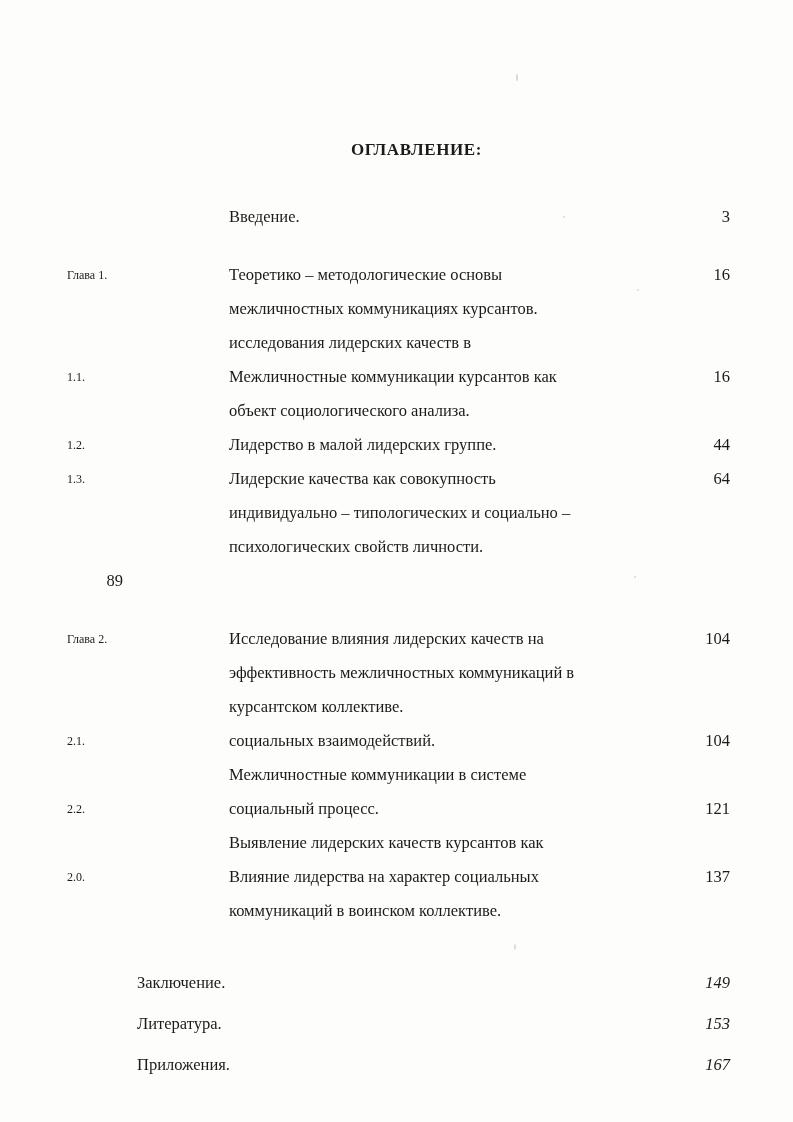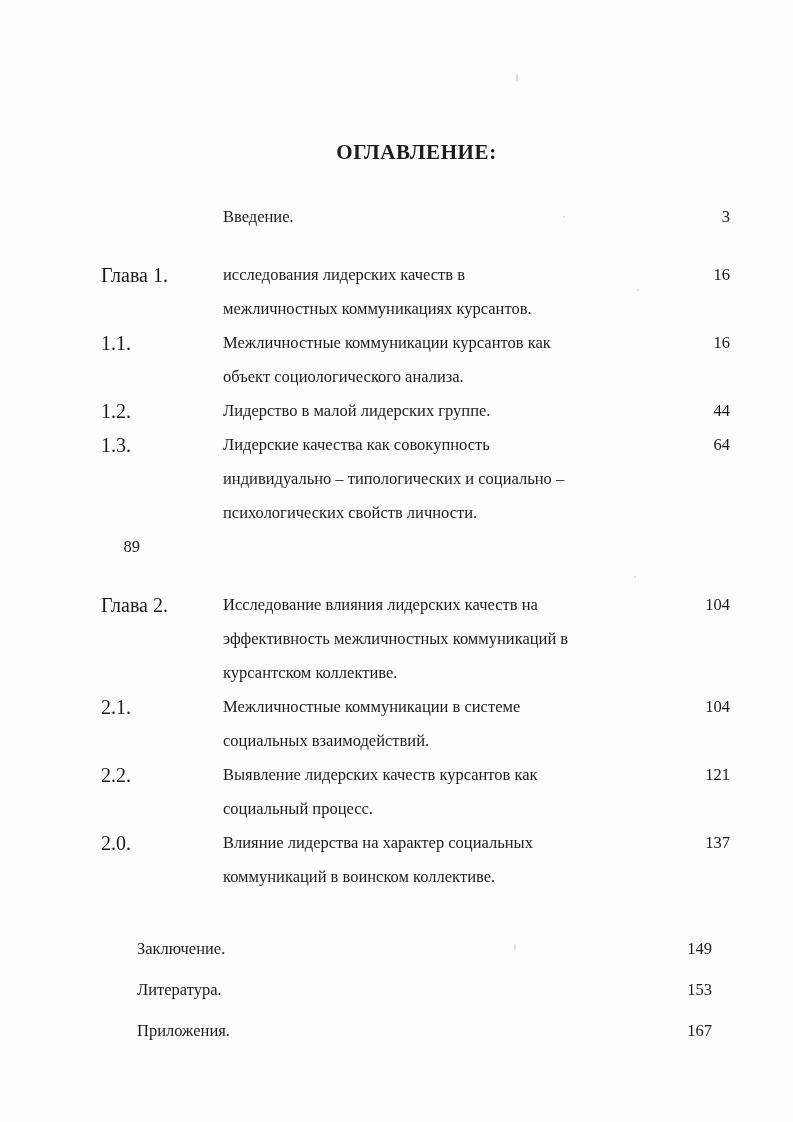--- a/index.html
+++ b/index.html
@@ -24,49 +24,49 @@
     height: 1122px;
   }
 
   .doc-title {
     position: absolute;
     left: 0;
     top: 140px;
     width: 793px;
     text-align: center;
     font-weight: bold;
-    font-size: 21px;
+    font-size: 17px;
     letter-spacing: 0.6px;
     padding-left: 40px;
     box-sizing: border-box;
   }
 
   .toc {
     position: absolute;
     left: 0;
     top: 200px;
     width: 793px;
   }
 
   .toc-row {
     display: flex;
     align-items: flex-start;
     width: 793px;
     box-sizing: border-box;
-    padding-left: 84px;
+    padding-left: 67px;
     padding-right: 63px;
+    gap: 40px;
   }
 
   .num {
     width: 122px;
     flex: 0 0 122px;
-    font-size: 20px;
+    font-size: 12px;
     line-height: 34px;
     white-space: nowrap;
-    margin-left: 17px;
   }
   .num.right {
     text-align: left;
     padding-right: 14px;
     box-sizing: border-box;
   }
   .num.left {
     text-align: left;
   }
 
@@ -90,28 +90,29 @@
   }
   .gap-md { height: 24px; }
   .gap-lg { height: 34px; }
 
   
   .tail-row {
     display: flex;
     width: 793px;
     box-sizing: border-box;
     padding-left: 137px;
-    padding-right: 81px;
+    padding-right: 63px;
   }
   .tail-row .title {
     flex: 1 1 auto;
     line-height: 41px;
   }
   .tail-row .pageno {
     line-height: 41px;
+    font-style: italic;
   }
 
   
   .speck {
     position: absolute;
     background: #b9b9b9;
     border-radius: 50%;
     opacity: 0.55;
   }
 </style>
@@ -131,22 +132,23 @@
           <span class="line">Введение.</span>
         </div>
         <div class="pageno">3</div>
       </div>
 
       <div class="gap-md"></div>
 
       <div class="toc-row">
         <div class="num left">Глава 1.</div>
         <div class="title">
+          <span class="line">Теоретико – методологические основы</span>
+          <span class="line">межличностных коммуникациях курсантов.</span>
           <span class="line">исследования лидерских качеств в</span>
-          <span class="line">межличностных коммуникациях курсантов.</span>
         </div>
         <div class="pageno">16</div>
       </div>
 
       <div class="toc-row">
         <div class="num right">1.1.</div>
         <div class="title">
           <span class="line">Межличностные коммуникации курсантов как</span>
           <span class="line">объект социологического анализа.</span>
         </div>
@@ -183,31 +185,31 @@
           <span class="line">Исследование влияния лидерских качеств на</span>
           <span class="line">эффективность межличностных коммуникаций в</span>
           <span class="line">курсантском коллективе.</span>
         </div>
         <div class="pageno">104</div>
       </div>
 
       <div class="toc-row">
         <div class="num right">2.1.</div>
         <div class="title">
+          <span class="line">социальных взаимодействий.</span>
           <span class="line">Межличностные коммуникации в системе</span>
-          <span class="line">социальных взаимодействий.</span>
         </div>
         <div class="pageno">104</div>
       </div>
 
       <div class="toc-row">
         <div class="num right">2.2.</div>
         <div class="title">
+          <span class="line">социальный процесс.</span>
           <span class="line">Выявление лидерских качеств курсантов как</span>
-          <span class="line">социальный процесс.</span>
         </div>
         <div class="pageno">121</div>
       </div>
 
       <div class="toc-row">
         <div class="num right">2.0.</div>
         <div class="title">
           <span class="line">Влияние лидерства на характер социальных</span>
           <span class="line">коммуникаций в воинском коллективе.</span>
         </div>

